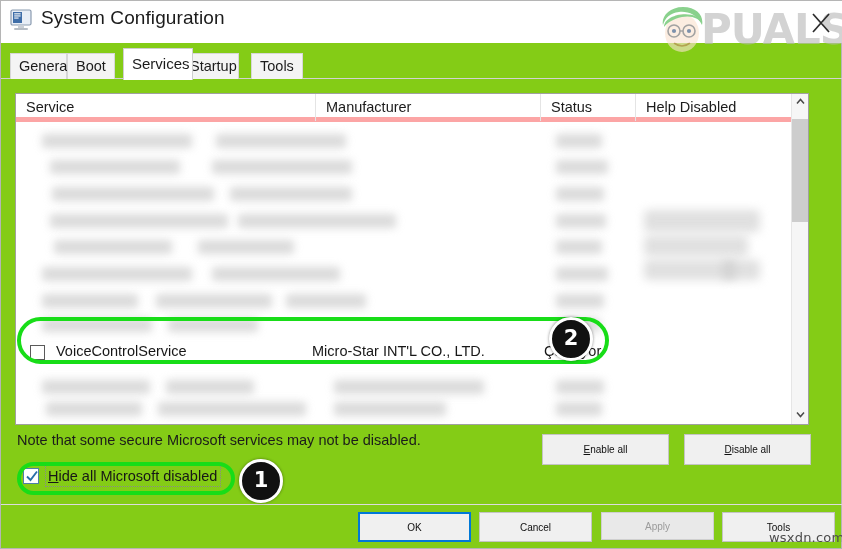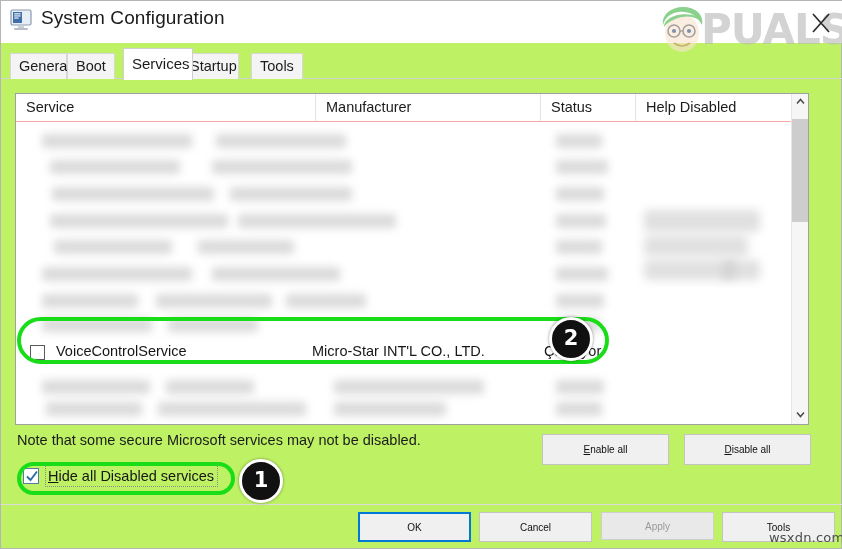--- a/index.html
+++ b/index.html
@@ -12,21 +12,21 @@
     -webkit-font-smoothing: antialiased;
     overflow: hidden;
     position: relative;
   }
 
   
   .window {
     position: absolute;
     left: 0; top: 0;
     width: 842px; height: 549px;
-    background: #bef264;
+    background: #84cc16;
     box-sizing: border-box;
     border: 1px solid #b5b5b5;
   }
 
   
   .titlebar {
     position: absolute;
     left: 0; top: 0;
     width: 842px; height: 42px;
     background: #ffffff;
@@ -114,21 +114,21 @@
     width: 794px; height: 332px;
     background: #ffffff;
     box-sizing: border-box;
     border: 1px solid #a0a0a0;
   }
   .list-header {
     position: absolute;
     left: 0; top: 0;
     width: 792px; height: 28px;
     background: #ffffff;
-    border-bottom: 1px solid #fca5a5;
+    border-bottom: 5px solid #fca5a5;
     box-sizing: border-box;
   }
   .hcell {
     position: absolute;
     top: 0; height: 27px;
     line-height: 27px;
     font-size: 14.5px;
     color: #1b1b1b;
     padding-left: 10px;
     box-sizing: border-box;
@@ -440,21 +440,21 @@
 
   <div class="note">Note that some secure Microsoft services may not be disabled.</div>
 
   <div class="hide-ms-wrap">
     <div class="hide-ms-box">
       <svg width="14" height="14" viewBox="0 0 14 14">
         <polyline points="2,7.5 5.5,11 12,2.5" fill="none" stroke="#2a6fa8" stroke-width="1.9"></polyline>
       </svg>
     </div>
     <div class="hide-ms-label">
-      <span class="acc">H</span><span>ide all Disabled services</span>
+      <span class="acc">H</span><span>ide all Microsoft disabled</span>
     </div>
   </div>
 
   <button class="btn" style="left:541px; top:433px; width:127px; height:31px;">
     <span class="acc">E</span><span>nable all</span>
   </button>
 
   <button class="btn" style="left:683px; top:433px; width:127px; height:31px;">
     <span class="acc">D</span><span>isable all</span>
   </button>

